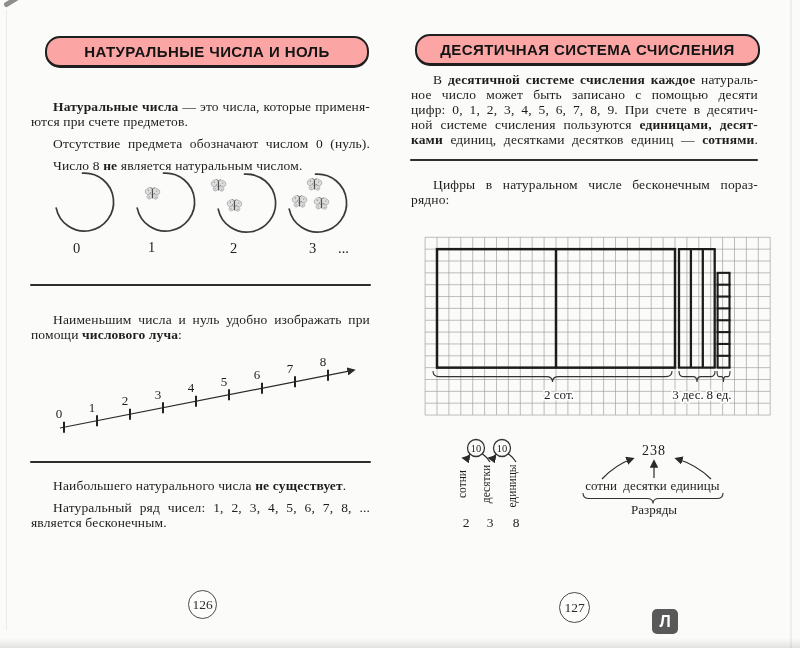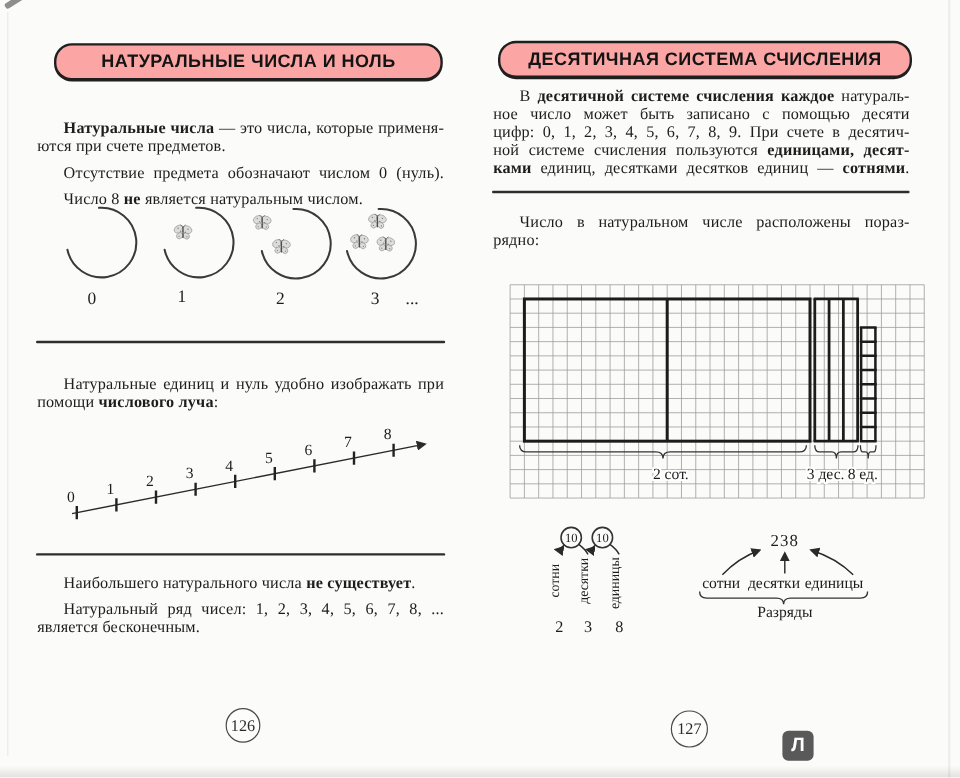--- a/index.html
+++ b/index.html
@@ -122,21 +122,21 @@
       <text x="192" y="91">2</text>
       <text x="271" y="91">3</text>
       <text x="300" y="91">...</text>
     </g>
   </svg>
 
   <div class="divider" style="left:30px;top:284px;width:341px;"></div>
 
   <div class="tblock" style="left:31px;top:312px;width:339px;">
       <div class="para">
-        <div class="tline ind just"><span>Натуральные единиц и нуль удобно изображать при</span></div>
+        <div class="tline ind just"><span>Наименьшим числа и нуль удобно изображать при</span></div>
         <div class="tline"><span>помощи </span><span class="bold">числового луча</span><span>:</span></div>
       </div>
     </div>
 
   <svg class="abs" style="left:38px;top:352px;" width="334" height="84" viewBox="0 0 334 84">
     <line x1="22" y1="76" x2="316" y2="18.1" stroke="#2a2a2a" stroke-width="1.2" marker-end="url(#ah)"></line>
     <g id="ray-ticks">
         <line x1="26" y1="69.712" x2="26" y2="80.712" stroke="#222" stroke-width="2"></line>
         <text x="21" y="66.212" font-size="13" text-anchor="middle">0</text>
         <line x1="59" y1="63.211" x2="59" y2="74.211" stroke="#222" stroke-width="2"></line>
@@ -188,21 +188,21 @@
         <div class="tline just"><span>цифр: 0, 1, 2, 3, 4, 5, 6, 7, 8, 9. При счете в десятич-</span></div>
         <div class="tline just"><span>ной системе счисления пользуются </span><span class="bold">единицами, десят-</span></div>
         <div class="tline just"><span class="bold">ками</span><span> единиц, десятками десятков единиц — </span><span class="bold">сотнями</span><span>.</span></div>
       </div>
     </div>
 
   <div class="divider" style="left:10px;top:159px;width:348px;"></div>
 
   <div class="tblock" style="left:11px;top:177px;width:347px;">
       <div class="para">
-        <div class="tline ind just"><span>Число в натуральном числе расположены пораз-</span></div>
+        <div class="tline ind just"><span>Цифры в натуральном числе бесконечным пораз-</span></div>
         <div class="tline"><span>рядно:</span></div>
       </div>
     </div>
 </div>
 
 <svg class="abs" style="left:424px;top:228px;" width="360" height="192" viewBox="0 0 360 192">
   <g id="graph-paper" stroke="#9a9a9a" stroke-width="0.65">
       <line x1="1.1" y1="9.3" x2="1.1" y2="187"></line>
       <line x1="13" y1="9.3" x2="13" y2="187"></line>
       <line x1="24.900000000000002" y1="9.3" x2="24.900000000000002" y2="187"></line>

